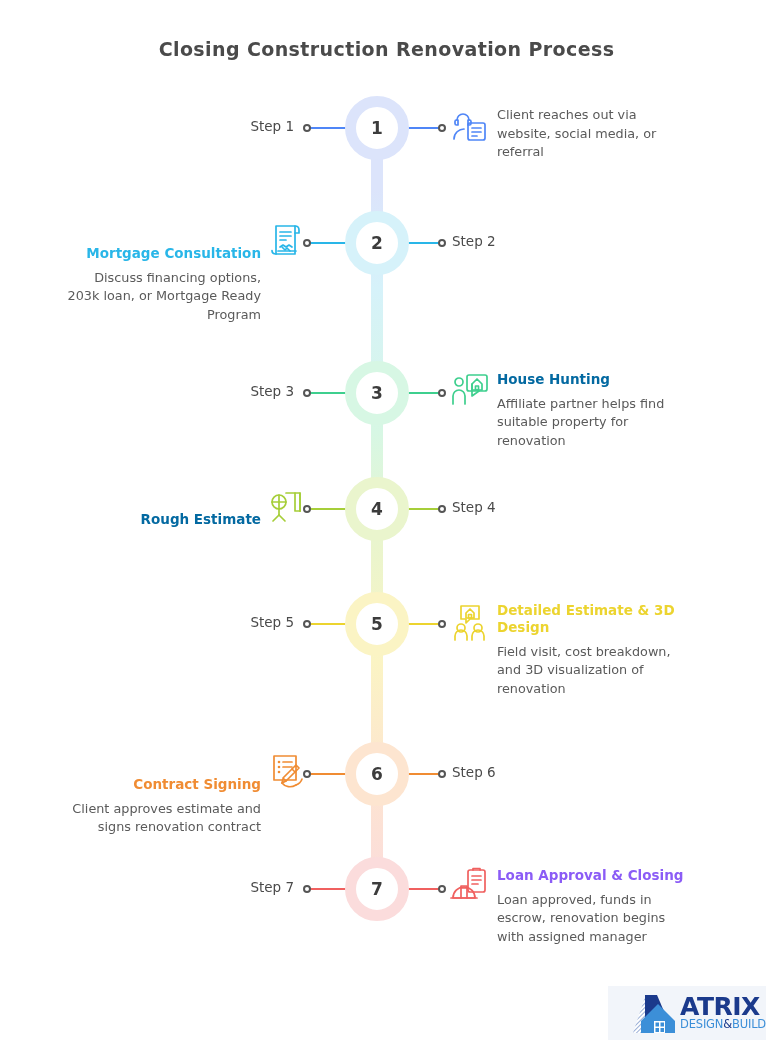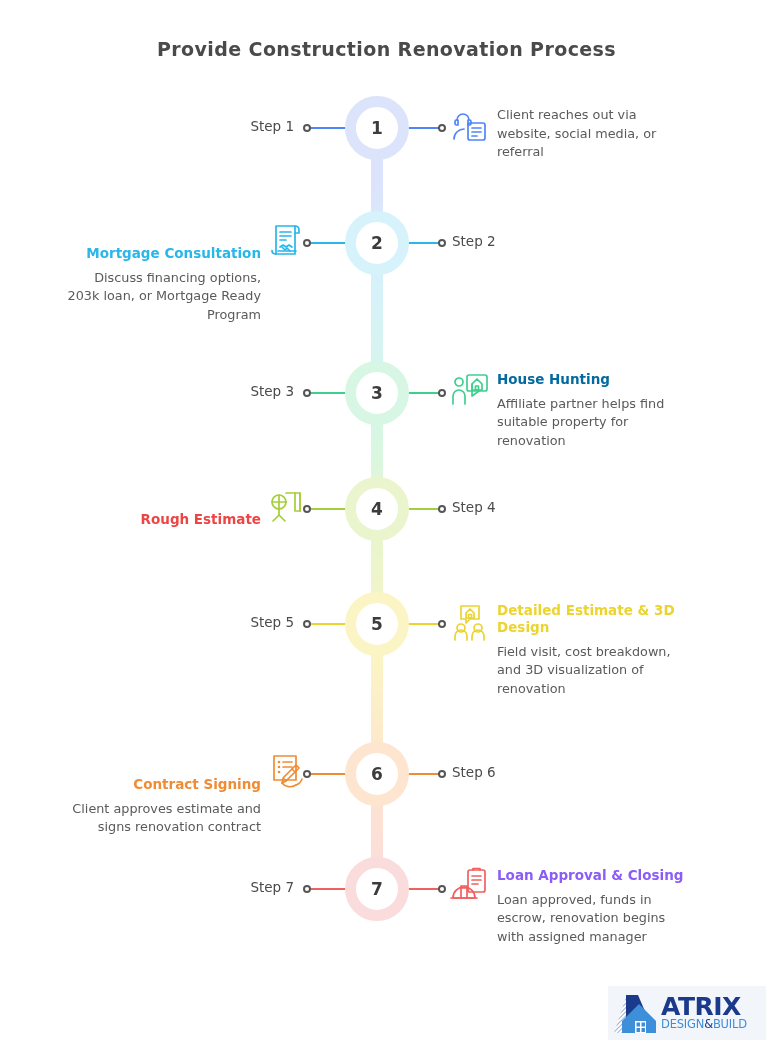--- a/index.html
+++ b/index.html
@@ -148,20 +148,21 @@
   .logo {
     position: absolute;
     left: 608px;
     top: 986px;
     width: 158px;
     height: 54px;
     background: #f2f5fa;
     display: flex;
     align-items: center;
     padding-left: 4px;
+    justify-content: flex-end;
   }
   .logo-mark { width: 48px; height: 44px; flex: 0 0 48px; }
   .logo-words { margin-left: 1px; }
   .logo-top {
     font-size: 25px;
     font-weight: bold;
     color: #1b3a8c;
     line-height: 0.92;
     letter-spacing: -0.5px;
   }
@@ -171,21 +172,21 @@
     color: #3c8fd8;
     line-height: 1;
     letter-spacing: -0.2px;
     margin-top: 1px;
   }
   .logo-bot .amp { color: #1b3a8c; }
 </style>
 </head>
 <body>
 
-<div class="page-title">Provide Construction Renovation Process</div>
+<div class="page-title">Closing Construction Renovation Process</div>
 
 <div class="spine"></div>
 
 <div id="steps-root">
     <div class="step" style="top: 128px;">
     <div class="conn left" style="background:#4f86f7"></div>
     <div class="conn right" style="background:#4f86f7"></div>
     <div class="dot left"></div>
     <div class="dot right"></div>
 
@@ -295,21 +296,21 @@
       <line x1="11" y1="22" x2="11" y2="28"></line>
       <line x1="11" y1="28" x2="5" y2="34"></line>
       <line x1="11" y1="28" x2="17" y2="34"></line>
       <path d="M18 6h14v18"></path>
       <path d="M27 6v18h5"></path>
       <path d="M32 6v18"></path>
     </svg>
     </div>
 
     <div class="content left">
-      <div class="c-title" style="color:#ef4444">Rough Estimate</div>
+      <div class="c-title" style="color:#0369a1">Rough Estimate</div>
     </div>
   </div>
     <div class="step" style="top: 624px;">
     <div class="conn left" style="background:#ecd42f"></div>
     <div class="conn right" style="background:#ecd42f"></div>
     <div class="dot left"></div>
     <div class="dot right"></div>
 
     <div class="node" style="border-color:#fbf4c4">
       <span class="node-num">5</span>

